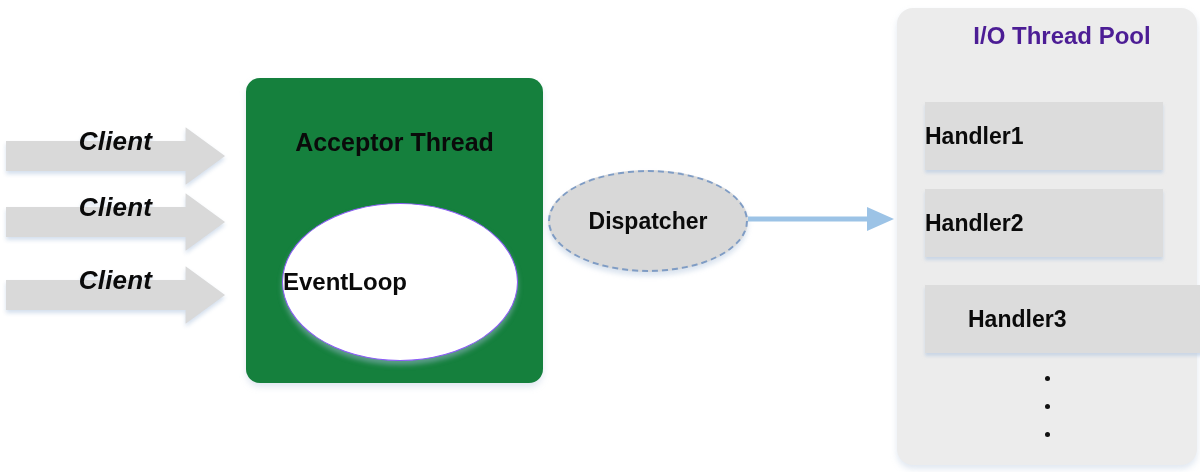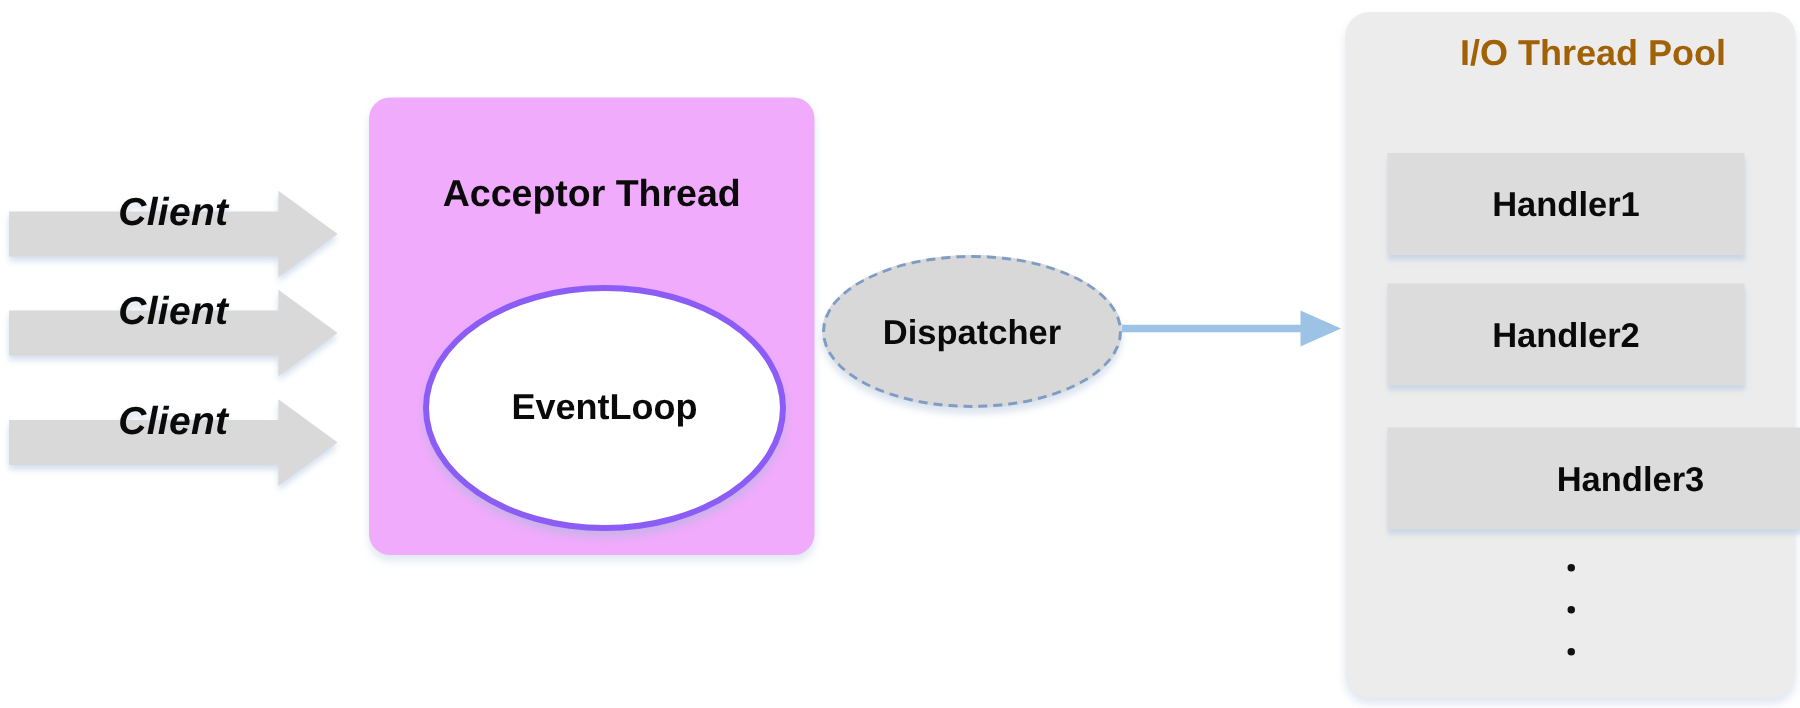--- a/index.html
+++ b/index.html
@@ -23,32 +23,32 @@
     background:#d9d9d9;
     clip-path:polygon(0% 25%, 82% 25%, 82% 2%, 100% 50%, 82% 98%, 82% 75%, 0% 75%);
   }
   .client-arrow .lbl{
     position:relative;font-size:26px;font-weight:700;color:#0a0a0a;letter-spacing:.2px;
   }
   .arrow1{top:126px;} .arrow2{top:192px;} .arrow3{top:265px;}
 
   
   .acceptor{
-    position:absolute;left:246px;top:65px;width:297px;height:305px;
-    background:#f0abfc;border-radius:14px;
+    position:absolute;left:246px;top:78px;width:297px;height:305px;
+    background:#15803d;border-radius:14px;
     box-shadow:0 4px 6px rgba(170,190,215,.35);
   }
   .acceptor-title{
     position:absolute;left:0;right:0;top:50px;text-align:center;
     font-size:25px;font-weight:700;color:#0a0a0a;
   }
   .eventloop{
     position:absolute;left:36px;top:125px;width:234px;height:156px;
-    background:#ffffff;border:4px solid #8b5cf6;border-radius:50%;
-    display:flex;align-items:center;justify-content:center;
+    background:#ffffff;border:1px solid #8b5cf6;border-radius:50%;
+    display:flex;align-items:center;
     box-shadow:0 4px 5px rgba(165,188,216,.5);
   }
   .eventloop .lbl{font-size:24px;font-weight:700;color:#0a0a0a;}
 
   
   .dispatcher{
     position:absolute;left:548px;top:170px;width:200px;height:102px;
     background:#d8d8d8;border:2px dashed #7f9cc4;border-radius:50%;
     display:flex;align-items:center;justify-content:center;
     box-sizing:border-box;
@@ -60,26 +60,26 @@
   .dispatch-arrow{position:absolute;left:746px;top:202px;}
 
   
   .pool{
     position:absolute;left:897px;top:8px;width:300px;height:457px;
     background:#ececec;border-radius:16px;
     box-shadow:0 4px 6px rgba(170,190,215,.35);
   }
   .pool-title{
     position:absolute;left:0;right:0;top:14px;text-align:center;
-    font-size:24px;font-weight:700;color:#a16207;padding-left:30px;
+    font-size:24px;font-weight:700;color:#4c1d95;padding-left:30px;
   }
   .handler{
     position:absolute;left:28px;width:238px;height:68px;
     background:#dcdcdc;
-    display:flex;align-items:center;justify-content:center;
+    display:flex;align-items:center;justify-content:flex-start;
     box-shadow:0 3px 3px rgba(174,197,224,.55);
   }
   .handler .lbl{font-size:23px;font-weight:700;color:#0a0a0a;}
   .handler1{top:94px;} .handler2{top:181px;} .handler3{top:277px;padding-left:43px;}
   .dots{
     position:absolute;left:0;right:0;top:368px;
     display:flex;flex-direction:column;align-items:center;gap:23px;
   }
   .dot{width:5px;height:5px;border-radius:50%;background:#111111;}
 </style>

